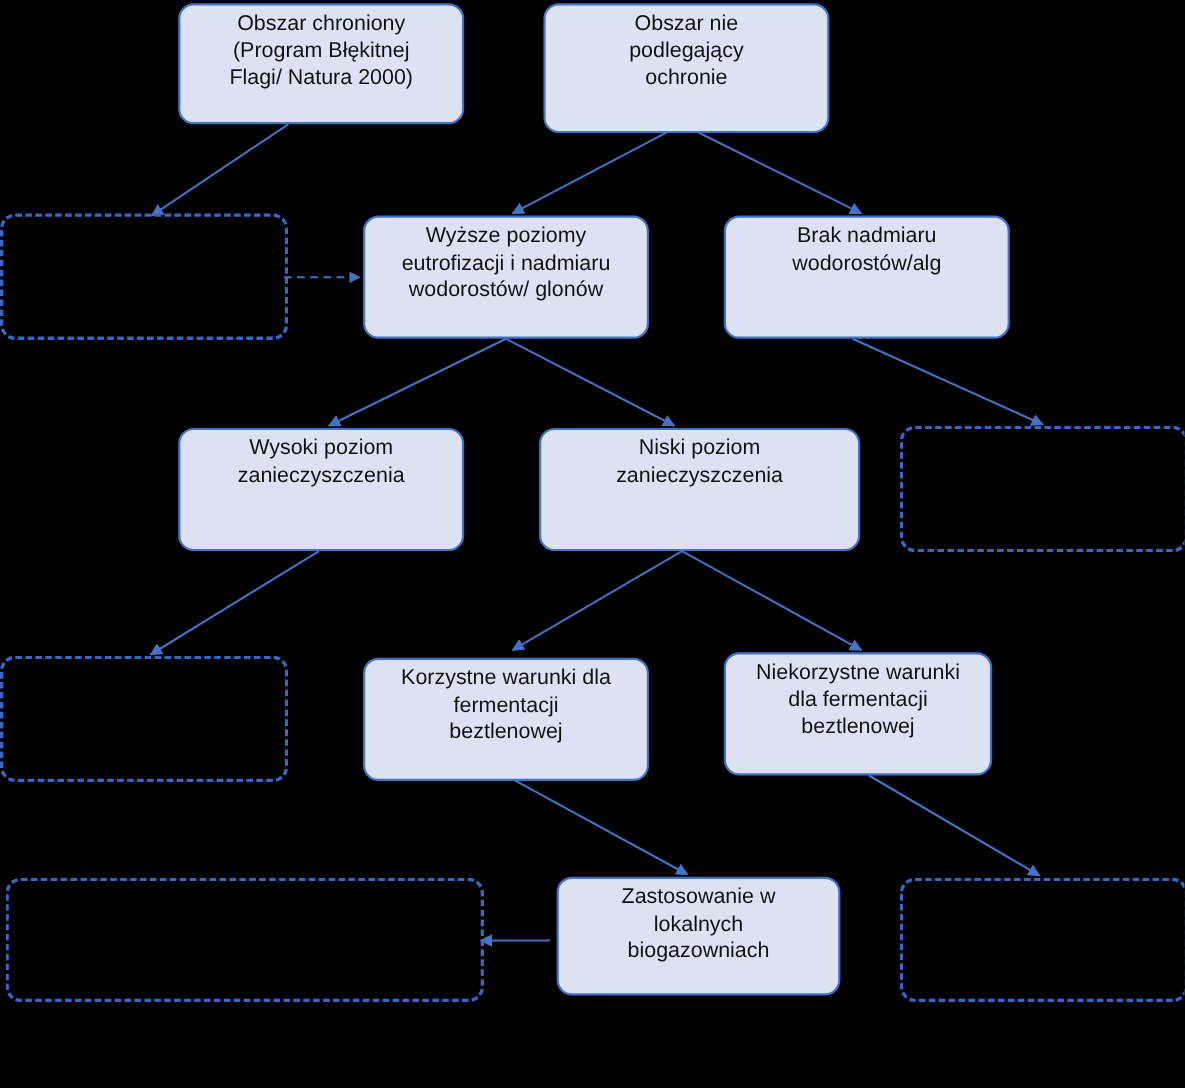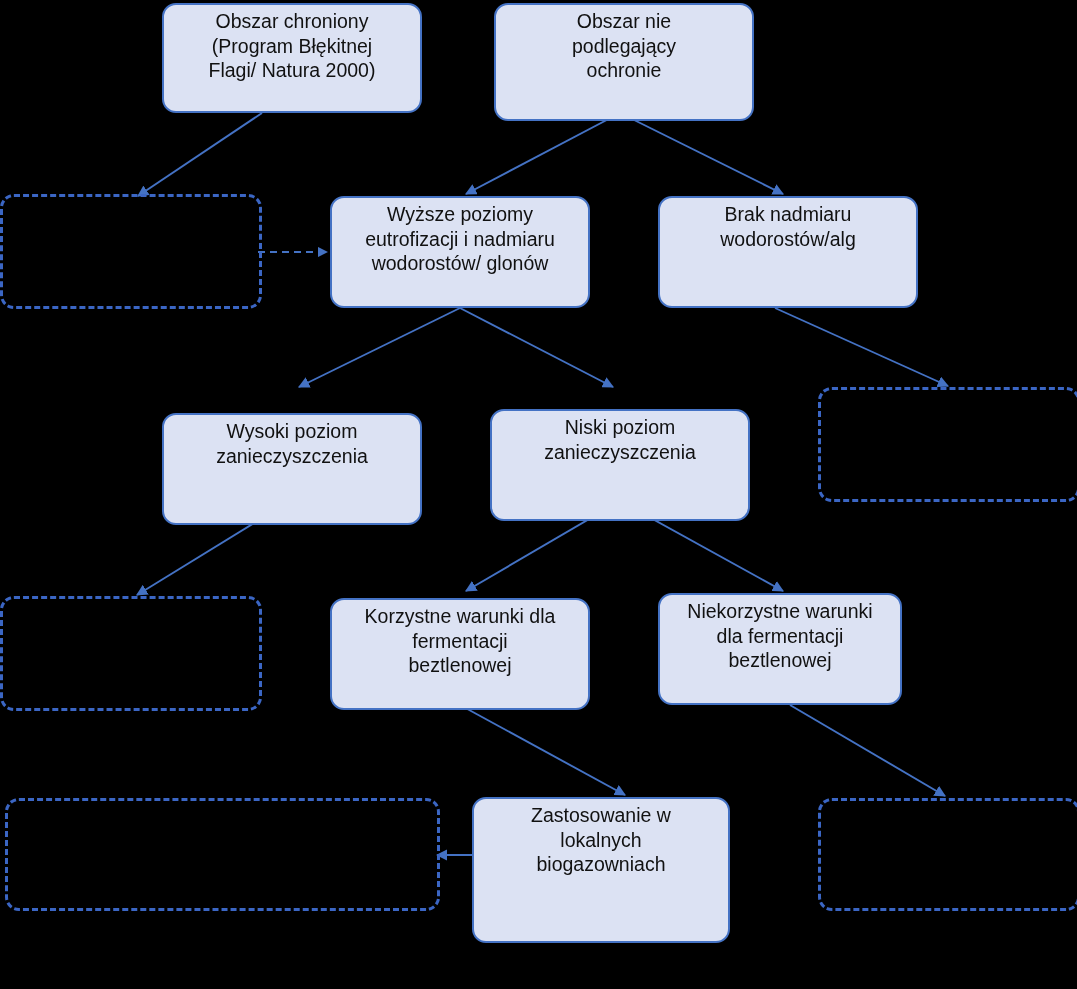--- a/index.html
+++ b/index.html
@@ -116,26 +116,26 @@
     <span class="label">Brak nadmiaru
 wodorostów/alg</span>
   </div>
 
   <div class="node solid" style="left:330px;top:196px;width:260px;height:112px;">
     <span class="label">Wyższe poziomy
 eutrofizacji i nadmiaru
 wodorostów/ glonów</span>
   </div>
 
-  <div class="node solid" style="left:162px;top:389px;width:260px;height:112px;margin-top:24px;">
+  <div class="node solid" style="left:162px;top:389px;width:260px;height:112px;">
     <span class="label">Wysoki poziom
 zanieczyszczenia</span>
   </div>
 
-  <div class="node solid" style="left:490px;top:389px;width:260px;height:112px;margin-top:20px;">
+  <div class="node solid" style="left:490px;top:389px;width:292px;height:112px;">
     <span class="label">Niski poziom
 zanieczyszczenia</span>
   </div>
 
   <div class="node dashed" style="left:818px;top:387px;width:262px;height:115px;">
     <span class="label"></span>
   </div>
 
   <div class="node dashed" style="left:0px;top:596px;width:262px;height:115px;">
     <span class="label"></span>
@@ -150,21 +150,21 @@
   <div class="node solid" style="left:658px;top:593px;width:244px;height:112px;">
     <span class="label">Niekorzystne warunki
 dla fermentacji
 beztlenowej</span>
   </div>
 
   <div class="node dashed" style="left:5px;top:798px;width:435px;height:113px;">
     <span class="label"></span>
   </div>
 
-  <div class="node solid" style="left:472px;top:797px;width:258px;height:146px;">
+  <div class="node solid" style="left:506px;top:797px;width:258px;height:108px;">
     <span class="label">Zastosowanie w
 lokalnych
 biogazowniach</span>
   </div>
 
   <div class="node dashed" style="left:818px;top:798px;width:262px;height:113px;">
     <span class="label"></span>
   </div>
 
 </div>

